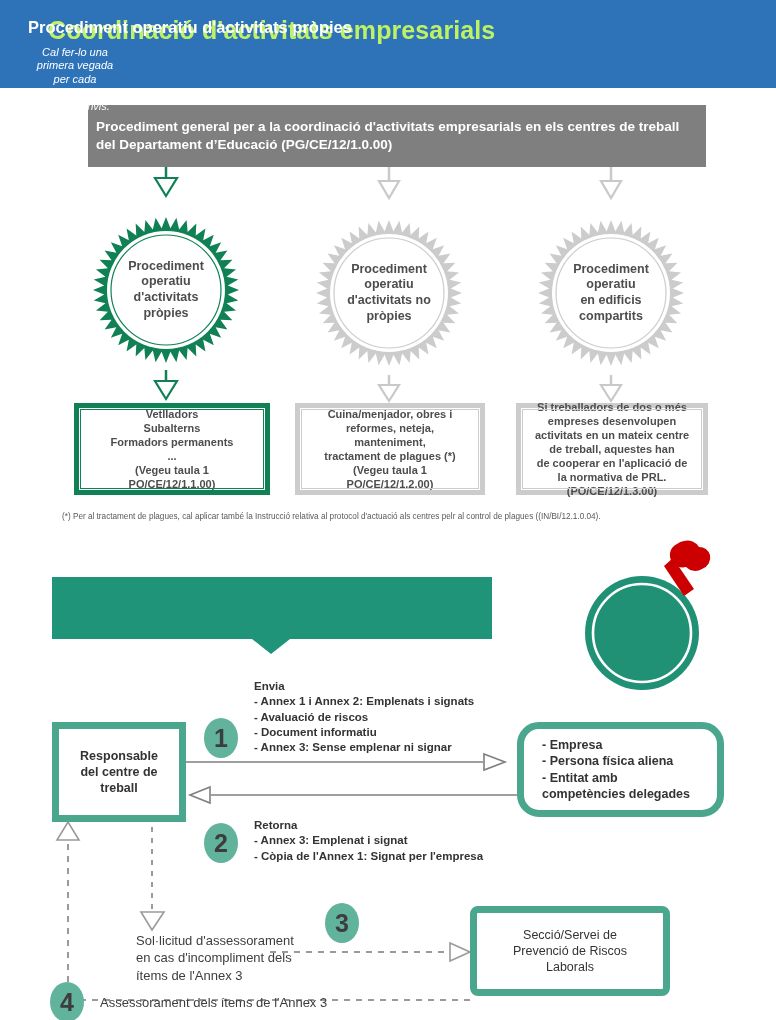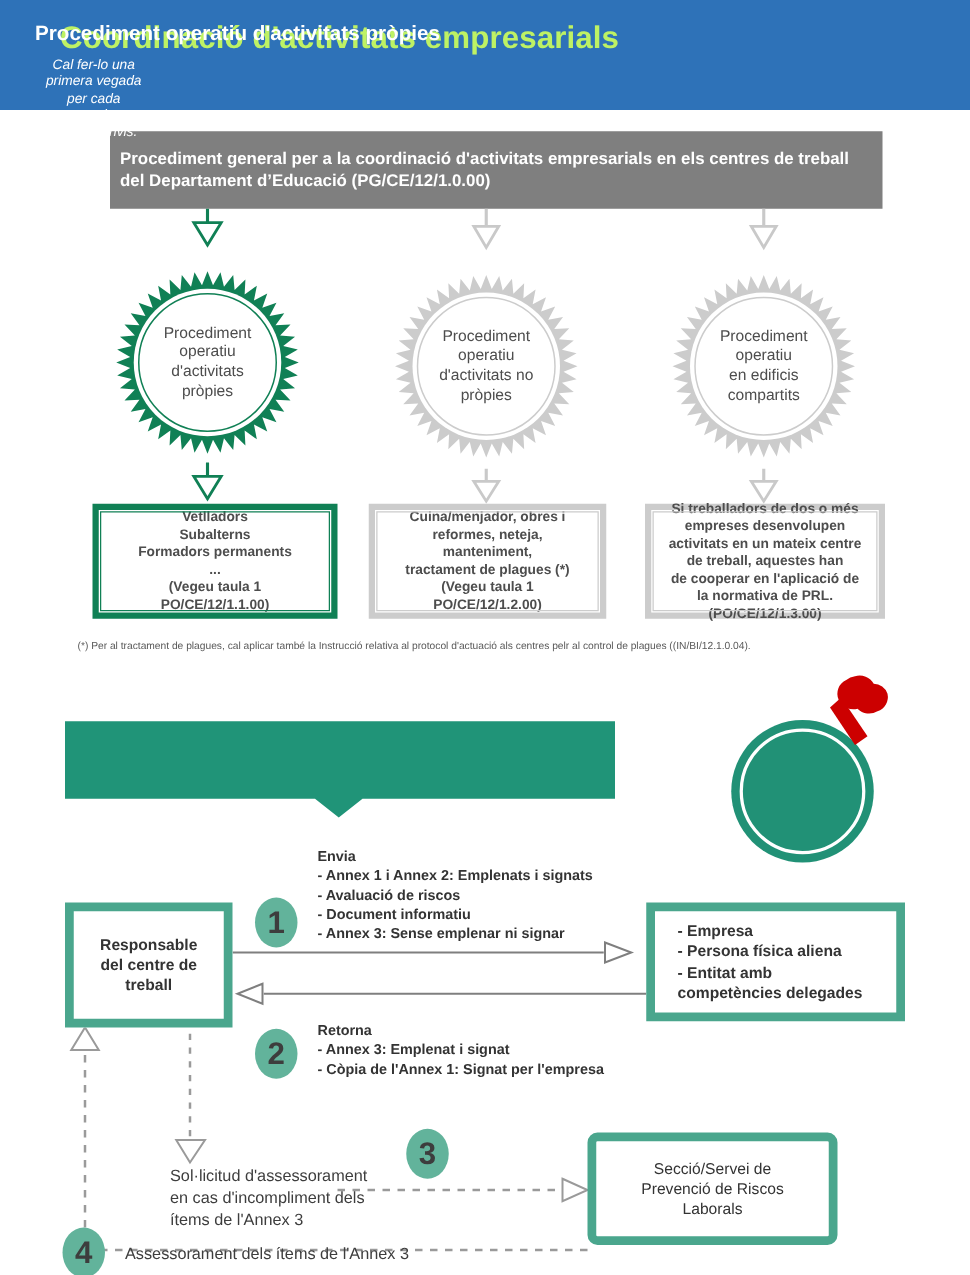--- a/index.html
+++ b/index.html
@@ -34,21 +34,21 @@
   }
 
   
   .svgl { position:absolute; left:0; top:0; width:776px; height:1020px; pointer-events:none; }
 
   
   .badge { position: absolute; width: 148px; height: 148px; }
   .badge .label {
     position: absolute; left: 0; top: 0; width: 148px; height: 148px;
     display: flex; align-items: center; justify-content: center; text-align: center;
-    font-size: 12.5px; font-weight: normal; color: #4d4d4d; line-height: 1.25;
+    font-size: 12.5px; font-weight: bold; color: #4d4d4d; line-height: 1.25;
     padding: 0 22px;
   }
 
   
   .catbox {
     position: absolute;
     display: flex; align-items: center; justify-content: center; text-align: center;
     font-size: 11px; font-weight: bold; color: #4d4d4d; line-height: 1.28;
     padding: 6px 8px; background: #fff;
   }
@@ -70,21 +70,21 @@
   }
 
   
   .flowbox {
     position: absolute; background: #fff;
     border: 7px solid #4aa68d;
     display: flex; align-items: center; justify-content: center;
     text-align: center; font-size: 12.5px; font-weight: bold; color: #333333;
     line-height: 1.3; padding: 4px 6px;
   }
-  .flowbox.left-al { justify-content: flex-start; text-align: left; padding-left: 18px; }
+  .flowbox.left-al { justify-content: flex-start; text-align: left; padding-left: 18px; border-radius: 22px; }
   .flowbox.normalw { font-weight: normal; }
 
   
   .step {
     position: absolute; width: 34px; height: 40px; border-radius: 50%;
     background: #62b39b; color: #3d3d3d;
     display: flex; align-items: center; justify-content: center;
     font-size: 25px; font-weight: bold;
   }
 

